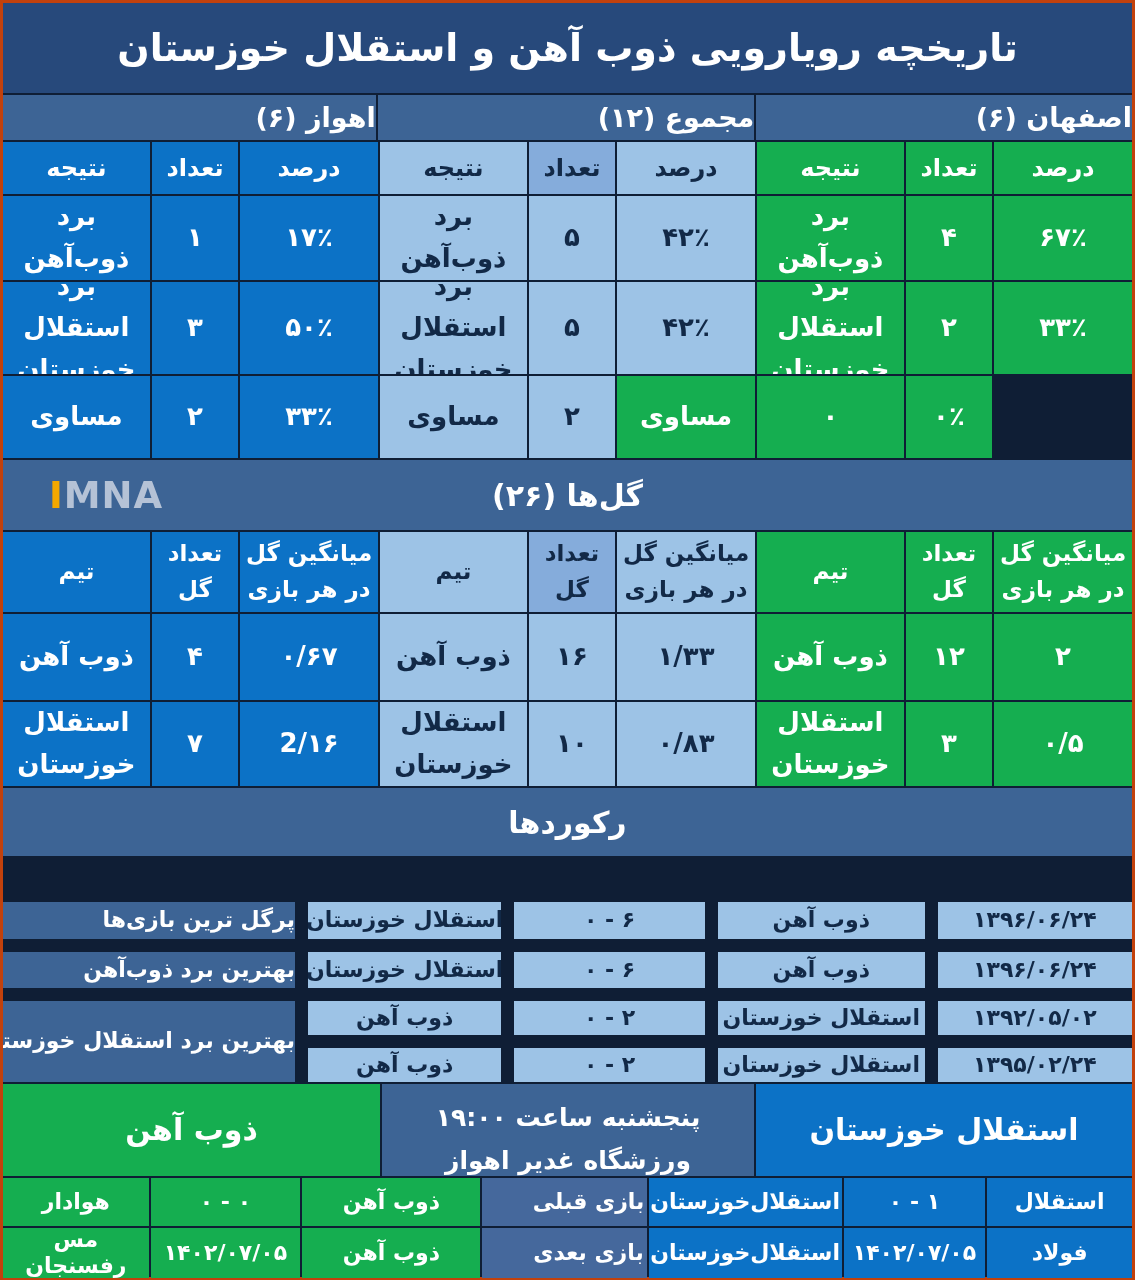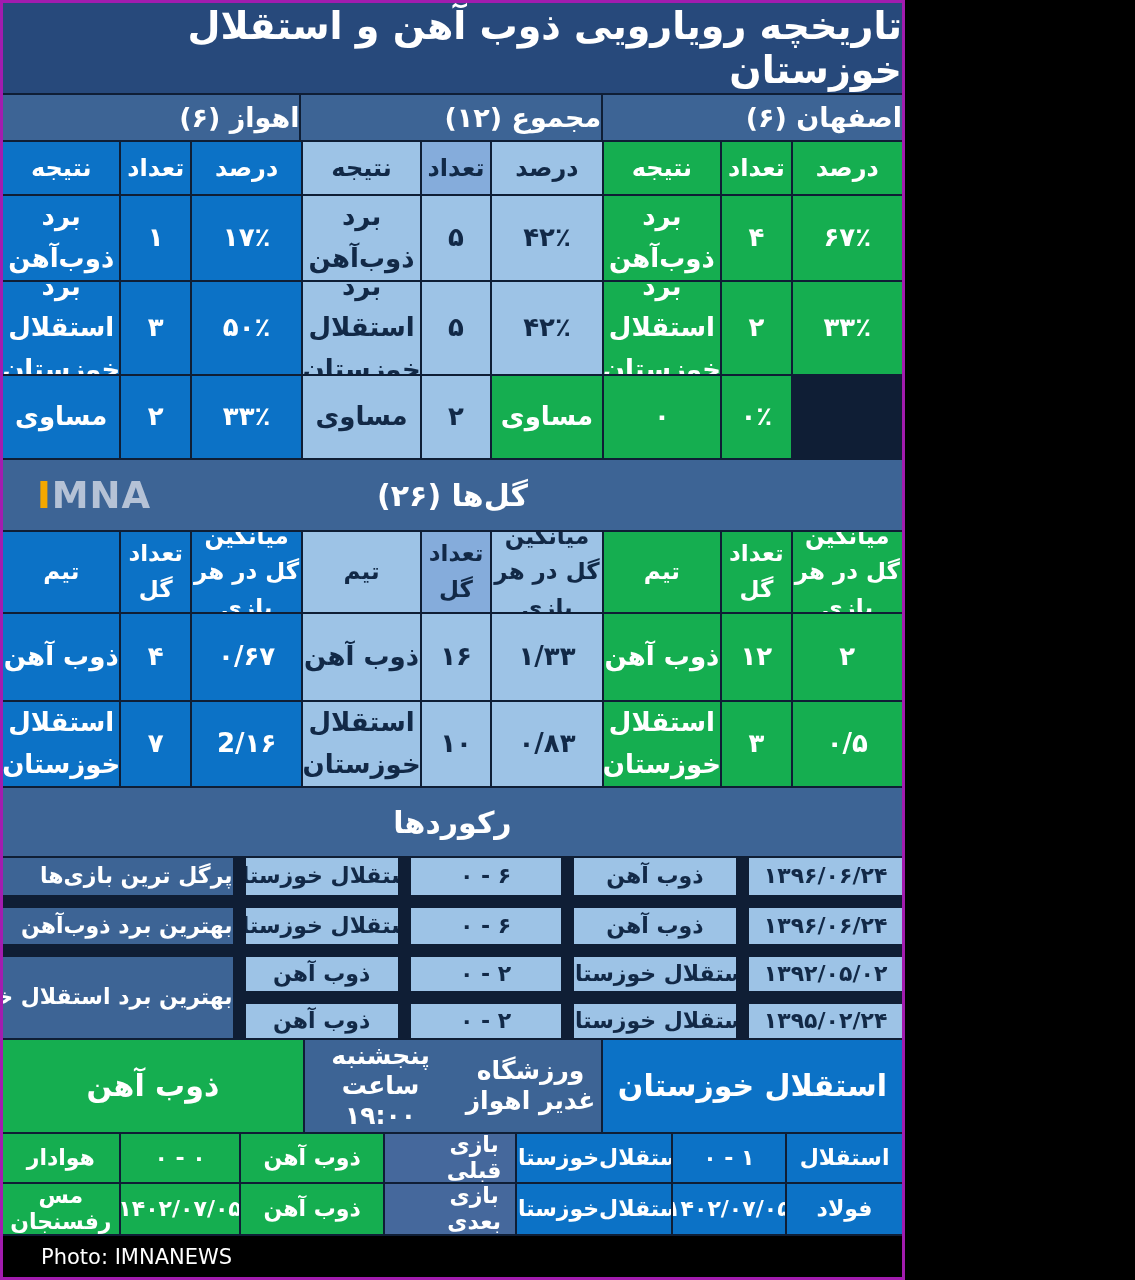--- a/index.html
+++ b/index.html
@@ -1,18 +1,18 @@
 <!DOCTYPE html>
 <html lang="fa"><head>
 <meta charset="utf-8">
 <style>
   html,body{margin:0;padding:0;background:#000;}
   body{width:1135px;height:1280px;font-family:"DejaVu Sans",sans-serif;}
-  .wrap{box-sizing:border-box;width:905px;height:1280px;background:#0F1E35;
-        border:3px solid #a21caf;display:flex;flex-direction:column;gap:2px;}
+  .wrap{box-sizing:border-box;width:1135px;height:1280px;background:#0F1E35;
+        border:3px solid #c2410c;display:flex;flex-direction:column;gap:2px;}
   .cell{display:flex;align-items:center;justify-content:center;text-align:center;
         font-weight:bold;line-height:1.6;overflow:hidden;}
   .cell span,.bandtitle span,.title span{unicode-bidi:plaintext;}
   .blue{background:#0C72C6;color:#FFFFFF;}
   .green{background:#15AE50;color:#FFFFFF;}
   .light{background:#9DC3E6;color:#122947;}
   .lightmid{background:#85ACDB;color:#122947;}
   .band{background:#3D6495;color:#FFFFFF;justify-content:flex-end;}
   .slate{background:#45689C;color:#FFFFFF;padding-left:48px;}
   .title{background:#27497B;height:90px;flex:none;display:flex;align-items:center;justify-content:center;}
@@ -20,34 +20,34 @@
   .g3{display:grid;grid-template-columns:374fr 378fr 377fr;gap:2px;flex:none;}
   .g9{display:grid;grid-template-columns:148fr 87fr 139fr 148fr 87fr 139fr 148fr 87fr 139fr;gap:2px;flex:none;}
   .g7{display:grid;grid-template-columns:148fr 152fr 181fr 167fr 196fr 144fr 147fr;gap:2px;flex:none;}
   .grouphead{height:45px;}  .grouphead .cell{font-size:27px;}
   .subhead{height:52px;}    .subhead .cell{font-size:24px;}
   .rrow1{height:84px;} .rrow2{height:92px;} .rrow3{height:82px;}
   .rrow1 .cell,.rrow2 .cell,.rrow3 .cell{font-size:26px;}
   .bandrow{flex:none;display:flex;align-items:center;justify-content:center;position:relative;}
   .goalsband{height:70px;} .recband{height:68px;}
   .bandtitle span{font-size:30px;font-weight:bold;color:#FFFFFF;}
-  .imna{position:absolute;left:34px;top:50%;transform:translateY(-50%);
+  .imna{position:absolute;left:46px;top:50%;transform:translateY(-50%);
         font-size:37px;font-weight:bold;letter-spacing:1px;}
   .imna .i{color:#F4A800;} .imna .mna{color:#B5C2D6;}
   .goalhead{height:80px;} .goalhead .cell{font-size:23px;line-height:1.55;}
   .grow1{height:86px;} .grow2{height:84px;}
   .grow1 .cell,.grow2 .cell{font-size:26px;}
   .recgrid{display:grid;grid-template-columns:305fr 202fr 199fr 216fr 203fr;
-           grid-template-rows:46fr 44fr 42fr 42fr;gap:13px;height:180px;flex:none;}
+           grid-template-rows:46fr 44fr 42fr 42fr;gap:13px;height:180px;flex:none;margin-top:44px;}
   .recgrid .cell{font-size:22px;line-height:1.3;}
   .recgrid .cell span{white-space:nowrap;}
   .span2{grid-row:span 2;}
   .banner{display:grid;grid-template-columns:379fr 374fr 378fr;gap:2px;height:92px;flex:none;}
   .banner .cell{font-size:30px;}
-  .matchinfo{flex-direction:row;gap:4px;}
+  .matchinfo{flex-direction:column;gap:13px;}
   .matchinfo span{font-size:25px;line-height:1.2;}
   .fixrow1{height:48px;} .fixrow2{height:50px;}
   .fixrow1 .cell,.fixrow2 .cell{font-size:22px;line-height:1.2;}
   .footer{flex:1;background:#000000;display:flex;align-items:center;}
   .footer span{color:#FFFFFF;font-size:21px;padding-left:38px;font-weight:normal;unicode-bidi:plaintext;}
 </style>
 </head>
 <body>
 
 <div class="wrap">

